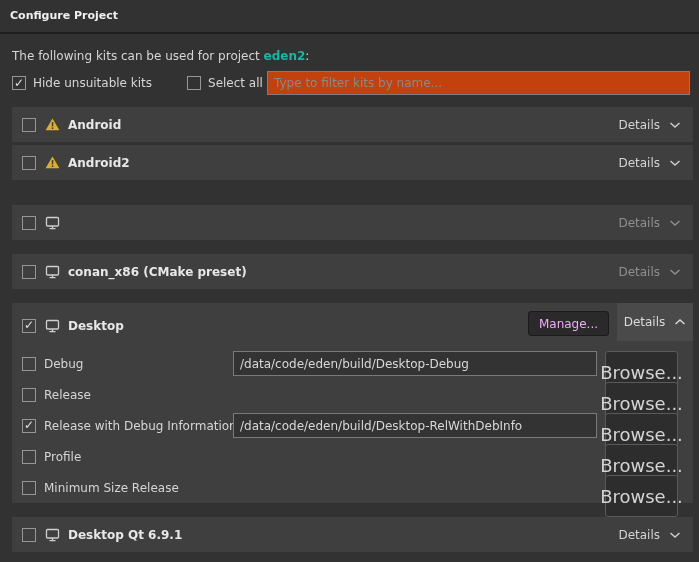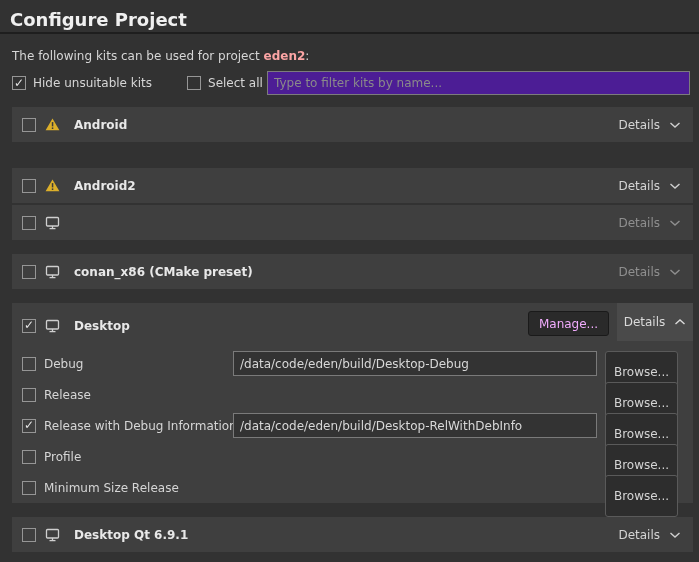--- a/index.html
+++ b/index.html
@@ -9,52 +9,52 @@
     width: 699px;
     height: 562px;
     background: #323232;
     font-family: "DejaVu Sans", "Liberation Sans", sans-serif;
     font-size: 12px;
     color: #d4d4d4;
     overflow: hidden;
   }
   .page-title {
     position: absolute; left: 10px; top: 9px;
-    font-size: 18px; font-weight: bold; color: #f0f0f0;
+    font-size: 11px; font-weight: bold; color: #f0f0f0;
   }
   .title-sep {
     position: absolute; left: 0; top: 32px; width: 699px; height: 2px;
     background: #1e1e1e;
   }
   .intro { position: absolute; left: 12px; top: 49px; color: #d6d6d6; }
-  .intro b { color: #fca5a5; }
+  .intro b { color: #14b8a6; }
 
   
   .controls { position: absolute; left: 12px; top: 71px; height: 24px; display: flex; align-items: center; gap: 13px; }
   .cb-group { display: flex; align-items: center; margin-right: 22px; }
   .checkbox {
     width: 14px; height: 14px; border: 1px solid #969696; background: transparent;
     display: inline-flex; align-items: center; justify-content: center; flex: none;
   }
   .checkbox.checked::after { content: "\2713"; color: #e6e6e6; font-size: 12px; line-height: 1; margin-top: -1px; }
   .cb-label { margin-left: 7px; color: #d6d6d6; }
   .filter-input {
     position: absolute; left: 267px; top: 71px; width: 423px; height: 24px;
-    background: #4c1d95; border: 1px solid #7c7c7c; color: #d8d8d8;
+    background: #c2410c; border: 1px solid #7c7c7c; color: #d8d8d8;
     font-family: "DejaVu Sans", "Liberation Sans", sans-serif; font-size: 12px;
     padding: 0 6px; outline: none;
   }
   .filter-input::placeholder { color: #8a8a8a; opacity: 1; }
 
   
   .kit-row {
     position: absolute; left: 12px; width: 681px; height: 35px;
     background: #3f3f3f; display: flex; align-items: center; padding-left: 10px;
   }
-  .kit-name { font-weight: bold; color: #e8e8e8; margin-left: 14px; }
+  .kit-name { font-weight: bold; color: #e8e8e8; margin-left: 8px; }
   .kit-icon { margin-left: 9px; display: inline-flex; }
   .details {
     margin-left: auto; display: flex; align-items: center; gap: 9px;
     padding: 0 12px; height: 100%; color: #d4d4d4; cursor: default;
   }
   .details.dim { color: #8f8f8f; }
 
   
   .kit-section {
     position: absolute; left: 12px; top: 303px; width: 681px; height: 200px;
@@ -78,21 +78,21 @@
     position: absolute; left: 221px; top: 3px; width: 364px; height: 25px;
     background: #333333; border: 1px solid #7a7a7a; color: #d8d8d8;
     display: flex; align-items: center; padding-left: 6px;
     white-space: nowrap; overflow: hidden;
   }
   .path-field.focused { border: 1px solid #4a90d2; background: #313131; }
   .caret { display: inline-block; width: 1px; height: 14px; background: #e8e8e8; flex: none; }
   .browse-btn {
     position: absolute; left: 593px; top: 3px; width: 73px; height: 42px;
     background: #2d2d2d; border: 1px solid #5a5a5a; border-radius: 3px;
-    color: #d4d4d4; font-family: inherit; font-size: 12px;
+    color: #d4d4d4; font-family: inherit; font-size: 18px;
     display: flex; align-items: center; justify-content: center;
   }
   svg { display: block; }
 </style>
 </head>
 <body>
 
 <div class="app">
 
   <div class="page-title">Configure Project</div>
@@ -123,21 +123,21 @@
     </span>
     <span class="kit-name">Android</span>
     <span class="details">
       <span>Details</span>
       <svg width="12" height="8" viewBox="0 0 12 8">
           <polyline points="1.5,2 6,6 10.5,2" fill="none" stroke="#cfcfcf" stroke-width="1.4"></polyline>
         </svg>
     </span>
   </div>
 
-  <div class="kit-row" style="top:168px">
+  <div class="kit-row" style="top:145px">
     <span class="checkbox"></span>
     <span class="kit-icon">
       <svg width="15" height="13" viewBox="0 0 15 13">
           <path d="M7.5 0.6 L14.4 12.3 H0.6 Z" fill="#dcaf2a"></path>
           <rect x="6.8" y="4.1" width="1.5" height="4.3" fill="#3a3a3a"></rect>
           <rect x="6.8" y="9.4" width="1.5" height="1.6" fill="#3a3a3a"></rect>
         </svg>
     </span>
     <span class="kit-name">Android2</span>
     <span class="details">

